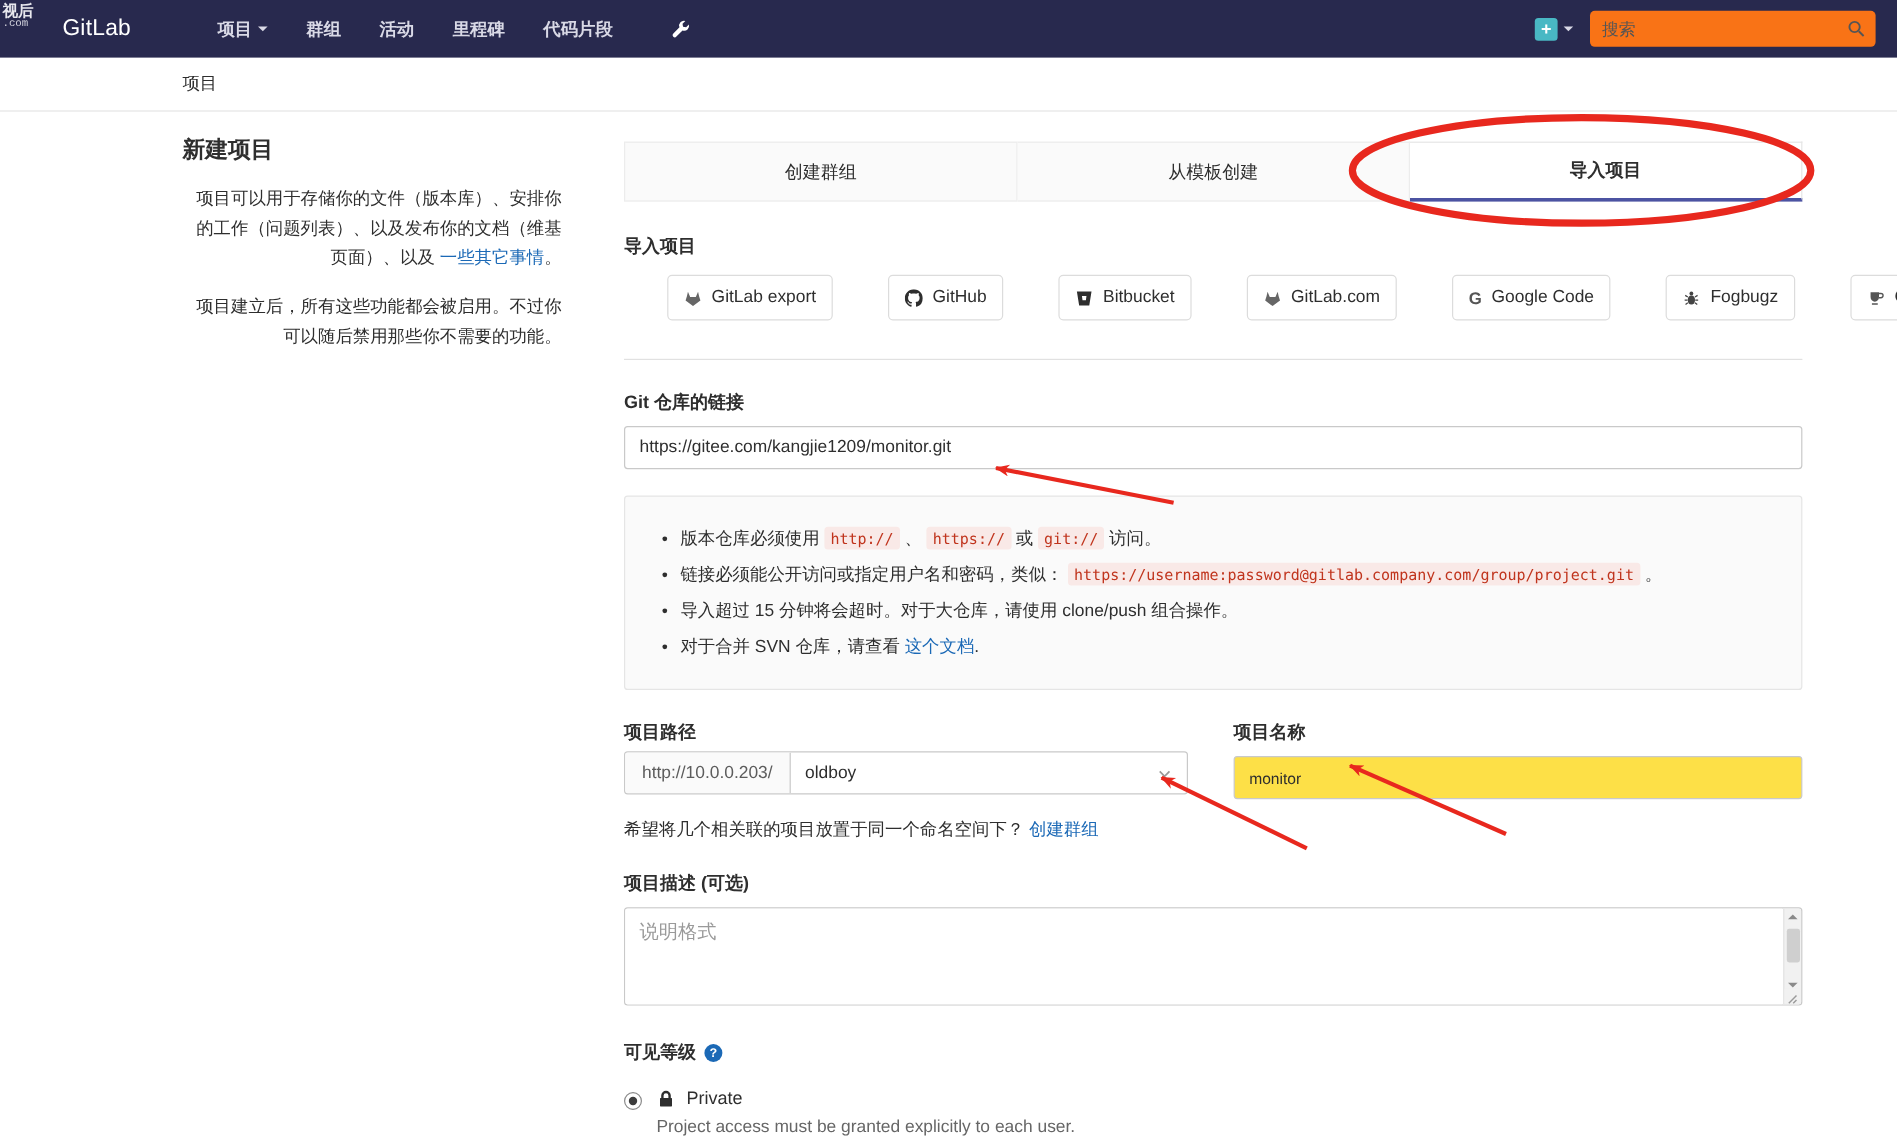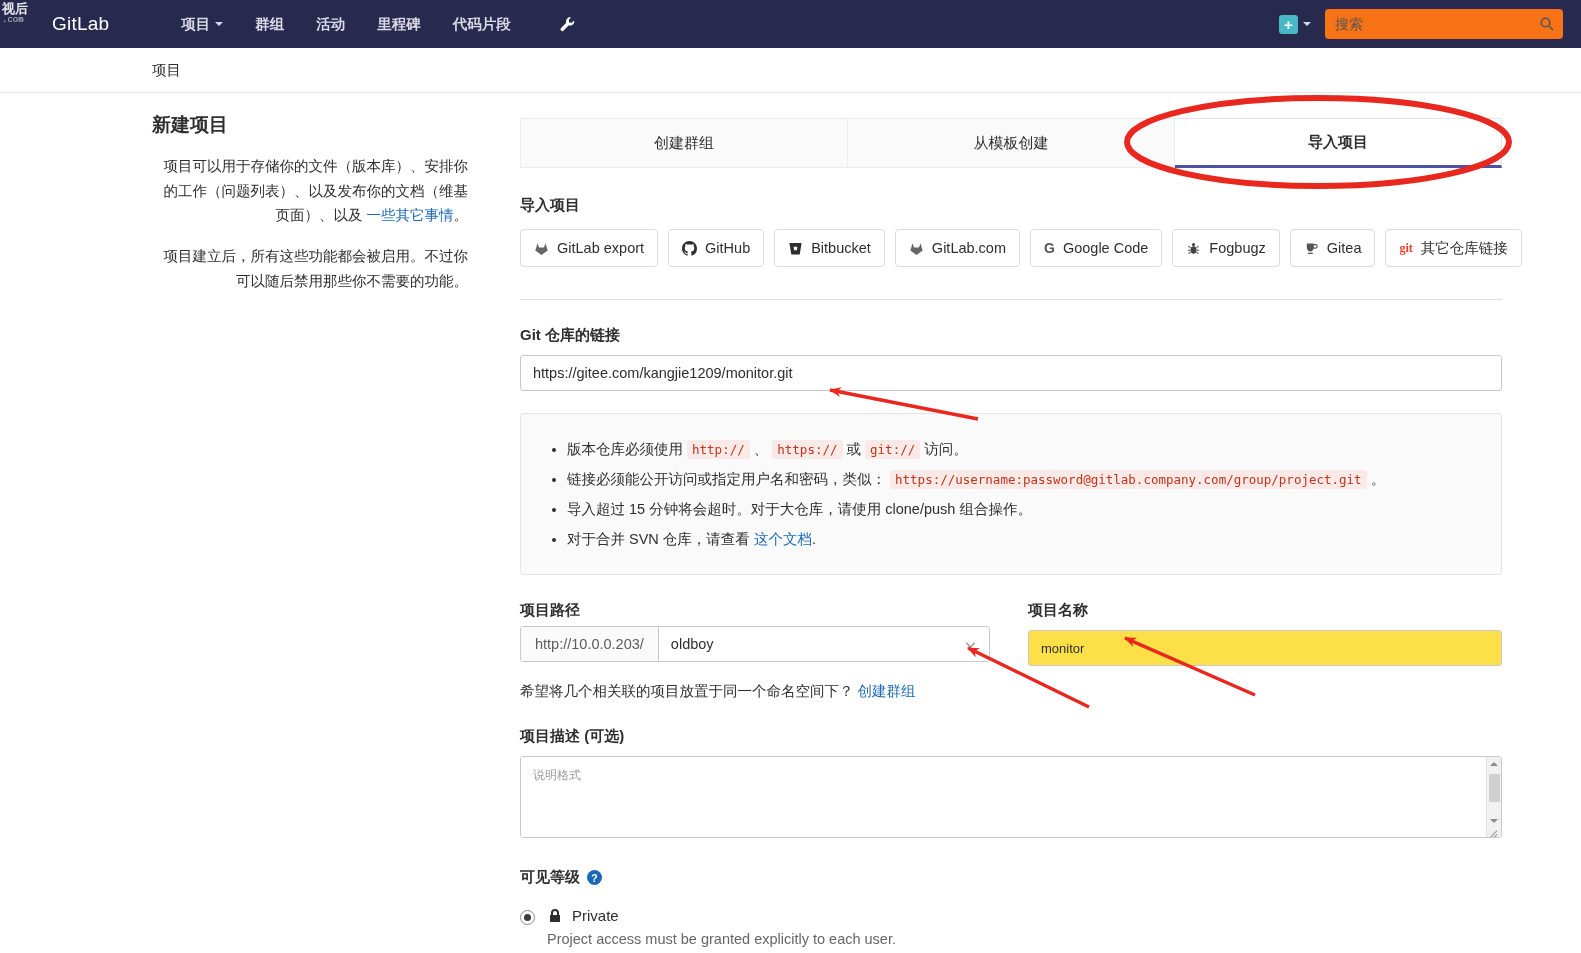--- a/index.html
+++ b/index.html
@@ -70,21 +70,21 @@
     background:#fff; font-weight:bold; border-color:#e5e5e5;
     border-bottom:3px solid #4c53a2;
   }
 
   .section-title { font-size:15px; font-weight:bold; margin-top:28px; }
 
   .sources { display:flex; gap:10px; margin-top:14px; flex-wrap:nowrap; }
   .src-btn {
     display:inline-flex; align-items:center; gap:8px; height:38px; padding:0 13px;
     border:1px solid #dcdcdc; border-radius:4px; background:#fff; font-size:14.5px;
-    color:#2e2e2e; cursor:pointer; white-space:nowrap; font-family:inherit;
+    color:#2e2e2e; cursor:pointer; white-space:nowrap; font-family:inherit;margin-left:36px;
   }
   .g-letter { font-weight:bold; font-size:14px; color:#555; }
   .git-word { font-family:Liberation Serif, serif; font-weight:bold; font-size:12px; color:#f03c2e; }
 
   .divider { margin-top:32px; border:none; border-top:1px solid #e1e1e1; }
 
   .field-label { display:block; font-size:15px; font-weight:bold; margin-top:26px; }
   .text-input {
     margin-top:10px; width:100%; height:36px; border:1px solid #c9c9c9; border-radius:3px;
     padding:0 12px; font-size:14.5px; color:#2e2e2e; font-family:inherit; outline:none; background:#fff;
@@ -124,21 +124,21 @@
   }
 
   .hint { margin-top:16px; font-size:14.5px; }
 
   .textarea-wrap {
     position:relative; margin-top:10px; height:82px;
     border:1px solid #c9c9c9; border-radius:3px; background:#fff; overflow:hidden;
   }
   .textarea-wrap textarea {
     width:calc(100% - 16px); height:100%; border:none; resize:none; outline:none;
-    padding:10px 12px; font-family:inherit; font-size:12px; color:#b91c1c;
+    padding:10px 12px; font-family:inherit; font-size:16px; color:#b91c1c;
   }
   .textarea-wrap textarea::placeholder { color:#9a9a9a; }
   .fake-scroll {
     position:absolute; right:0; top:0; bottom:0; width:15px; background:#f1f1f1;
     border-left:1px solid #e3e3e3;
   }
   .scroll-arrow { position:absolute; left:3px; width:0; height:0; border:4.5px solid transparent; }
   .scroll-arrow.up { top:5px; border-bottom-color:#8a8a8a; border-top-width:0; }
   .scroll-arrow.down { bottom:14px; border-top-color:#8a8a8a; border-bottom-width:0; }
   .scroll-thumb { position:absolute; left:2px; top:17px; width:11px; height:28px; background:#cfcfcf; border-radius:2px; }

